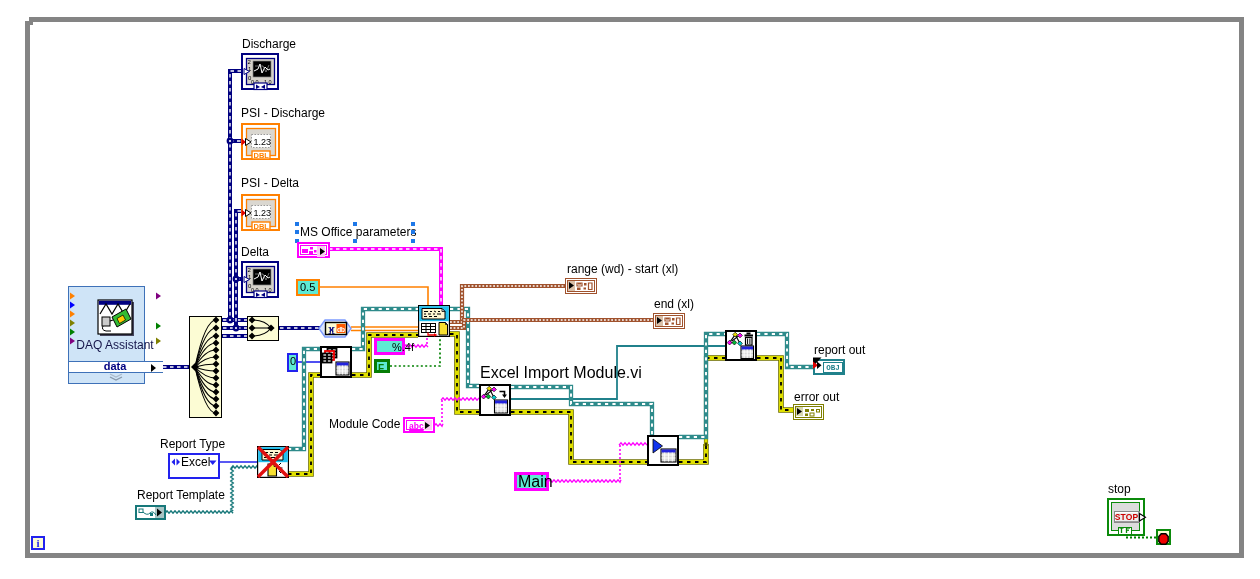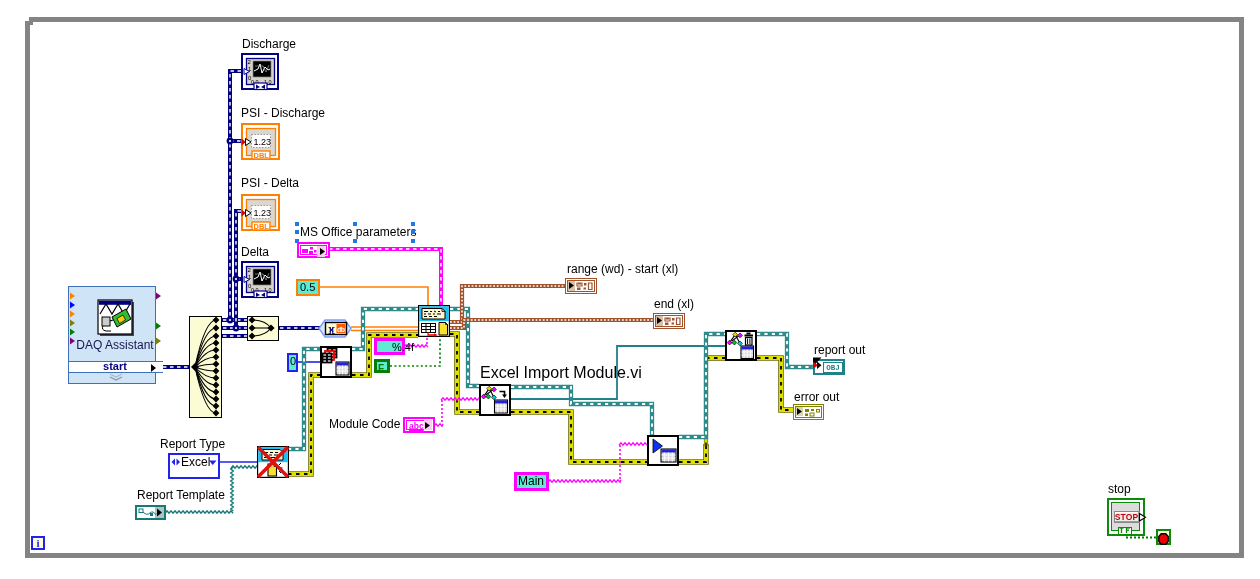--- a/index.html
+++ b/index.html
@@ -221,35 +221,35 @@
 <svg class="ic" style="left:241px;top:194px" width="41" height="39">
 <rect x="1" y="1" width="37" height="35" fill="#ffffff" stroke="#ff8000" stroke-width="2"></rect>
 <rect x="5.5" y="5.5" width="29" height="27" fill="#dad7d0" stroke="#ff8000" stroke-width="1.3"></rect>
 <rect x="10.5" y="11.5" width="19" height="13" fill="#ffffff" stroke="#999" stroke-width="1" stroke-dasharray="1.5,1.5"></rect>
 <text x="12.5" y="21.5" font-size="9" fill="#000">1.23</text>
 <rect x="11" y="28" width="18" height="8" fill="#ffffff" stroke="#ff8000" stroke-width="1.4"></rect>
 <text x="12.5" y="35" font-size="7.5" font-weight="bold" fill="#ff8000">DBL</text>
 <polygon points="0.5,15.5 0.5,22.5 5,19" fill="#e00000"></polygon>
 <polygon points="4.5,15.5 4.5,22.5 10,19" fill="#ffffff" stroke="#000" stroke-width="1"></polygon>
 </svg>
-<div style="position:absolute;left:68px;top:286px;width:88px;height:98px;background:#cfe4f7;border:1.5px solid #3e71b8">
+<div style="position:absolute;left:68px;top:286px;width:77px;height:98px;background:#cfe4f7;border:1.5px solid #3e71b8">
 <svg width="94" height="97" style="position:absolute;left:0;top:0">
 <rect x="31" y="15" width="34" height="34" fill="#44445c"></rect>
 <rect x="29" y="13" width="34" height="34" fill="#ffffff" stroke="#000" stroke-width="1.2"></rect>
 <rect x="29.8" y="13.8" width="32.4" height="4" fill="#000080"></rect>
 <polyline points="31,27 37,17 43,27 49,17 55,27 61,17" fill="none" stroke="#000" stroke-width="1.2"></polyline>
 <polygon points="43,30 57,22 62,32 48,40" fill="#33bb33" stroke="#000" stroke-width="1"></polygon>
 <polygon points="48,31.5 54,28 56.5,33 50.5,36.5" fill="#ffcc00" stroke="#000" stroke-width="0.7"></polygon>
 <rect x="33" y="30" width="8" height="9" fill="#cccccc" stroke="#000" stroke-width="1"></rect>
 <line x1="41" y1="34" x2="44" y2="33" stroke="#000" stroke-width="1.2"></line>
 <path d="M34 39 q-2 4 3 5 h5" fill="none" stroke="#000" stroke-width="1"></path>
 </svg>
 <div style="position:absolute;left:0;top:51px;width:92px;text-align:center;font-size:12px;color:#15154a">DAQ Assistant</div>
 <div style="position:absolute;left:0px;top:74px;width:94px;height:12px;background:#fff;border-top:1px solid #3e71b8;border-bottom:1px solid #3e71b8"></div>
-<div style="position:absolute;left:0;top:73px;width:92px;text-align:center;font-size:11px;font-weight:bold;color:#000080;line-height:12px">start</div>
+<div style="position:absolute;left:0;top:73px;width:92px;text-align:center;font-size:11px;font-weight:bold;color:#000080;line-height:12px">data</div>
 <svg width="94" height="97" style="position:absolute;left:0;top:0">
 <polygon points="82,77 82,85 87,81" fill="#000"></polygon>
 <polyline points="41,90 47,93 53,90" fill="none" stroke="#8899aa" stroke-width="1.3"></polyline>
 <polyline points="41,87 47,90 53,87" fill="none" stroke="#aabbcc" stroke-width="1.3"></polyline>
 </svg>
 </div>
 <svg class="ic" style="left:69.5px;top:292px" width="6" height="8">
       <polygon points="0,0.5 0,7.5 5,4" fill="#ff8000"></polygon>
     </svg>
 <svg class="ic" style="left:69.5px;top:301px" width="6" height="8">
@@ -273,21 +273,21 @@
 <svg class="ic" style="left:156px;top:322px" width="6" height="8">
       <polygon points="0,0.5 0,7.5 5,4" fill="#008000"></polygon>
     </svg>
 <svg class="ic" style="left:156px;top:337px" width="6" height="8">
       <polygon points="0,0.5 0,7.5 5,4" fill="#808000"></polygon>
     </svg>
 <div class="cst" style="left:296px;top:279px;width:24px;height:17px;border:2.5px solid #ff8000;font-size:11px;padding-left:2px">0.5</div>
 <div class="cst" style="left:287px;top:353px;width:11px;height:19px;border:2.5px solid #2222ee;font-size:11px;padding-left:1px">0</div>
 <div class="cst" style="left:374px;top:338px;width:31px;height:17px;border:3px solid #ff00ff;font-size:11px;padding-left:15px">%.4f</div>
 <div class="cst" style="left:374px;top:359px;width:16px;height:14px;border:3px solid #067d06;font-size:10px;font-weight:bold;color:#067d06;padding-left:1px">F</div>
-<div class="cst" style="left:514px;top:472px;width:35px;height:19px;border:3px solid #ff00ff;font-size:12px;padding-left:1px">Main</div>
+<div class="cst" style="left:514px;top:472px;width:35px;height:19px;border:3px solid #ff00ff;font-size:16px;padding-left:1px">Main</div>
 <div style="position:absolute;left:297px;top:242px;width:33px;height:16px;border:2px solid #ff00ff;background:#fff">
 <div style="position:absolute;left:1px;top:1px;right:1px;bottom:1px;border:1px solid #ff00ff"></div>
 <svg width="28" height="11" style="position:absolute;left:2px;top:2px">
 <rect x="16" y="0" width="8" height="11" fill="#f8ccf0"></rect>
 <rect x="1" y="3" width="6" height="4" fill="#ff00ff"></rect>
         <rect x="8" y="5" width="4" height="3" fill="#ff00ff"></rect>
 <rect x="9" y="1" width="3" height="2.5" fill="#ff00ff"></rect>
         <rect x="13" y="4" width="2.5" height="2.5" fill="#ff00ff"></rect>
 <polygon points="19,2 19,9 24,5.5" fill="#000"></polygon>
 </svg>

